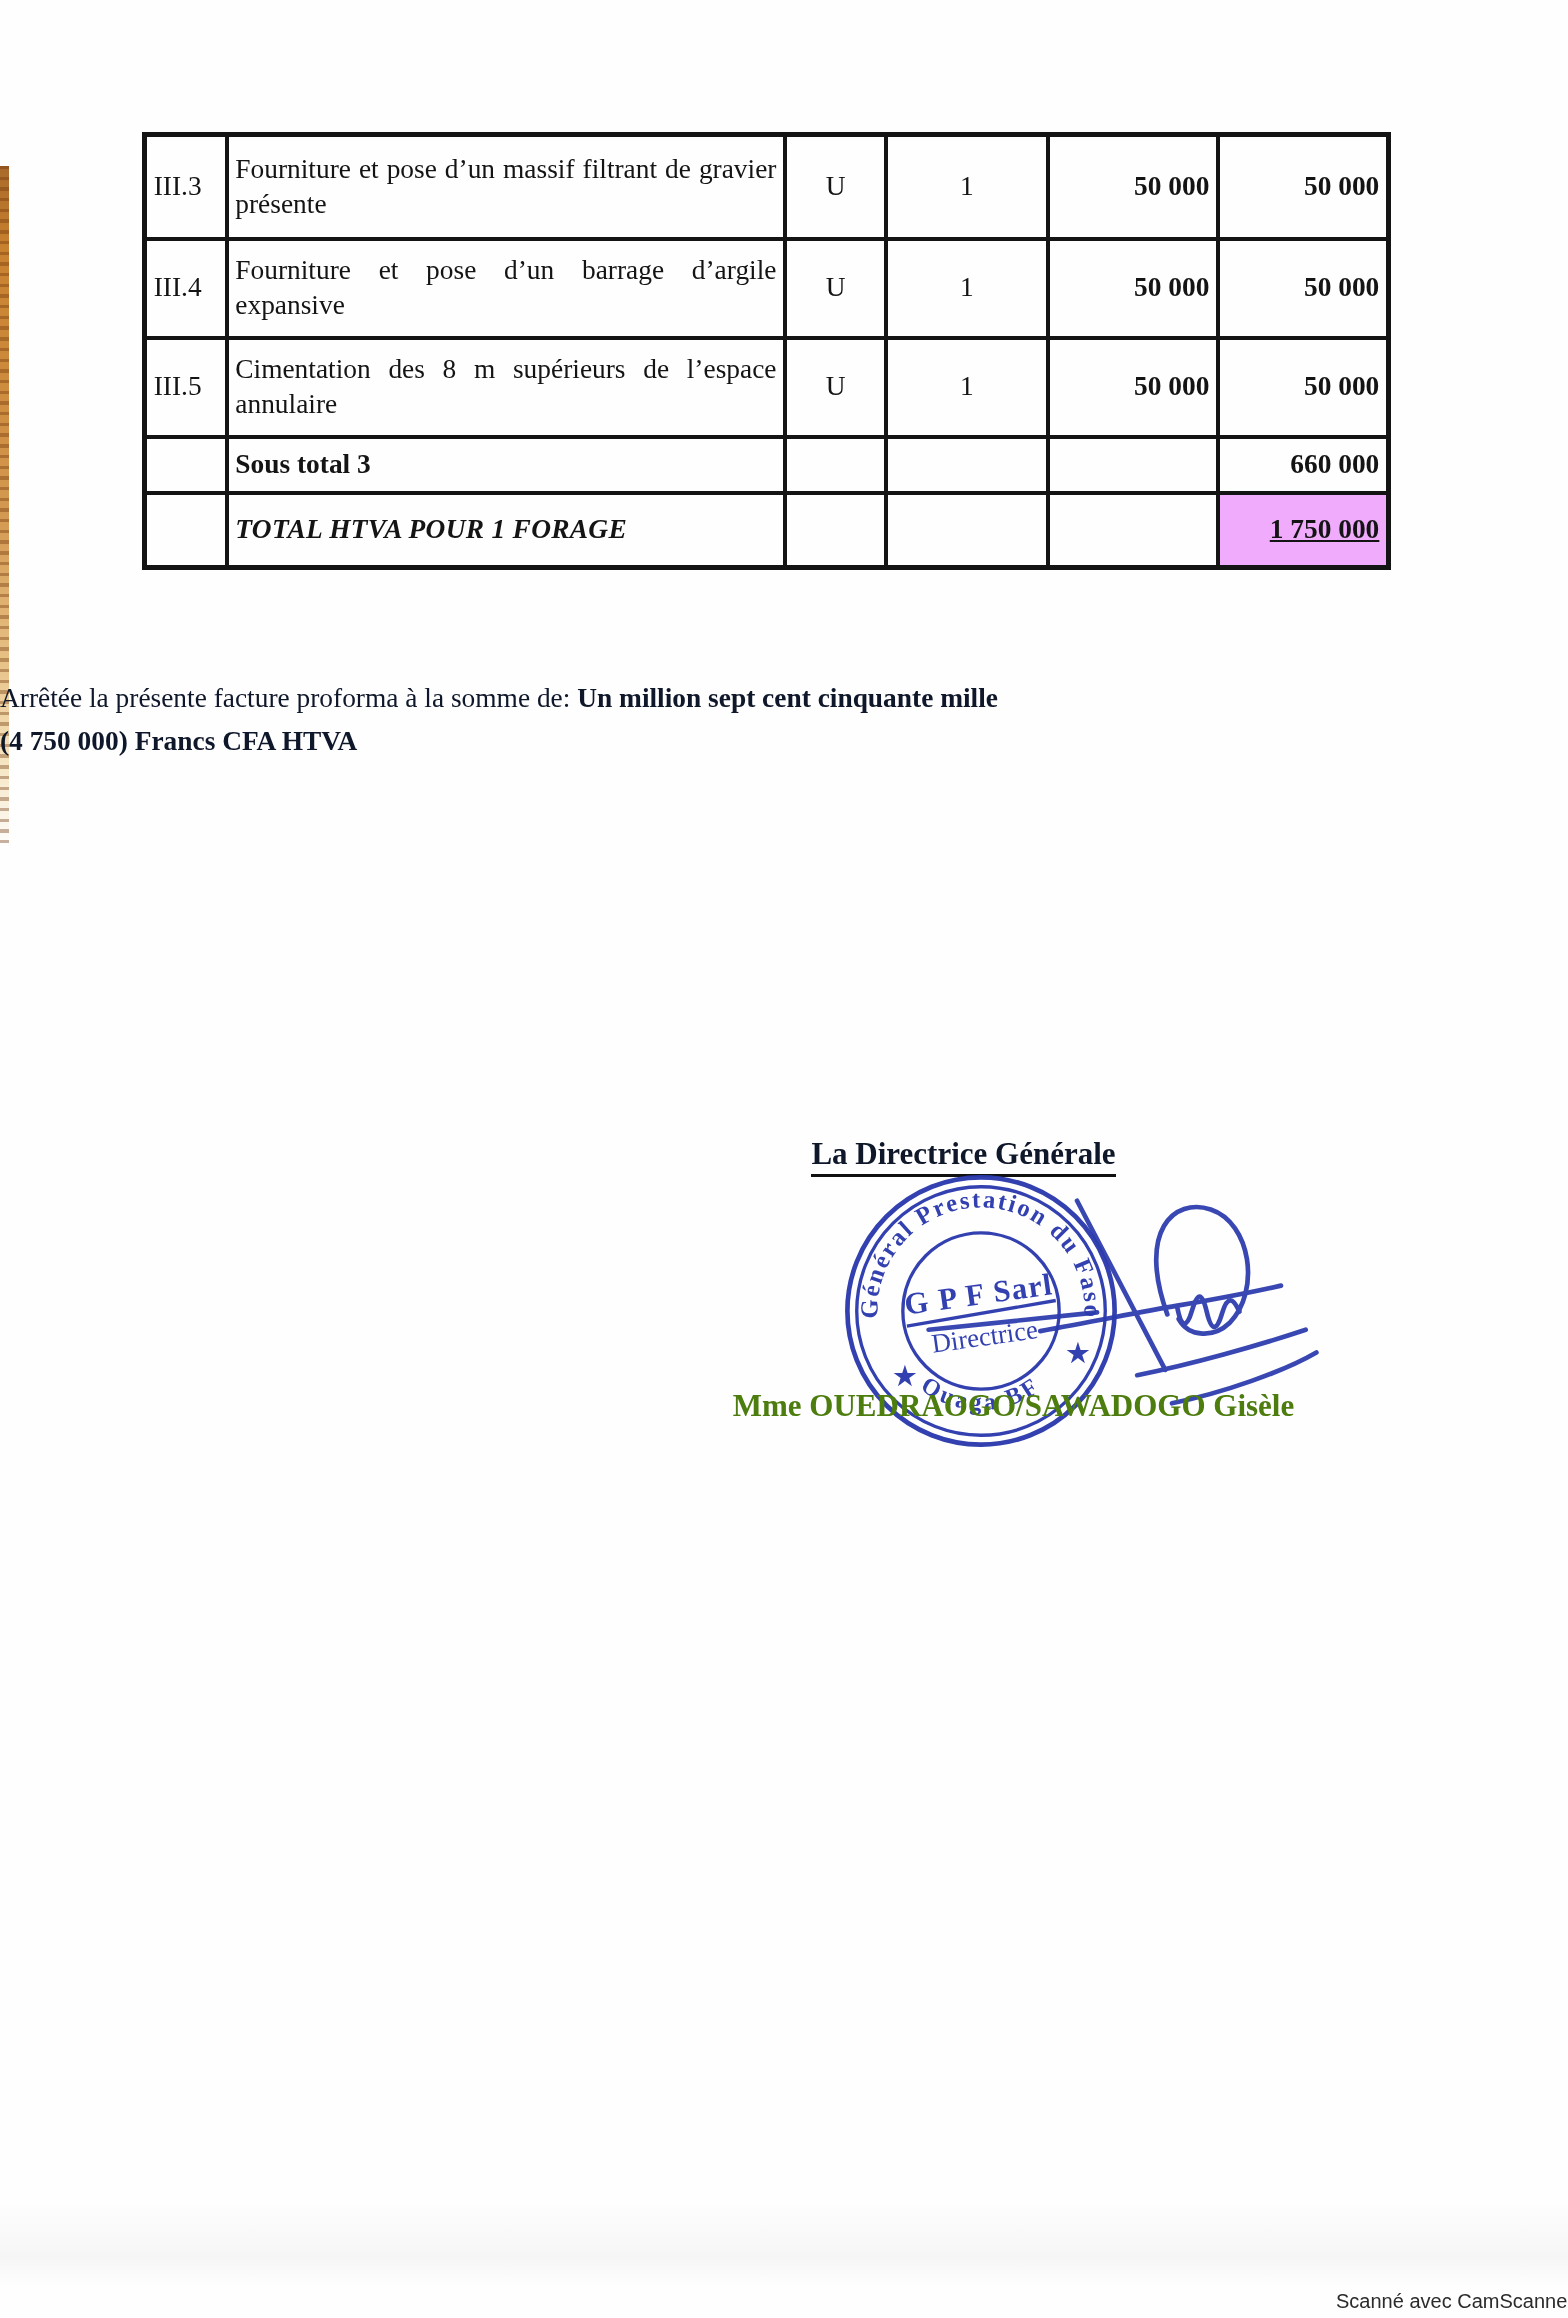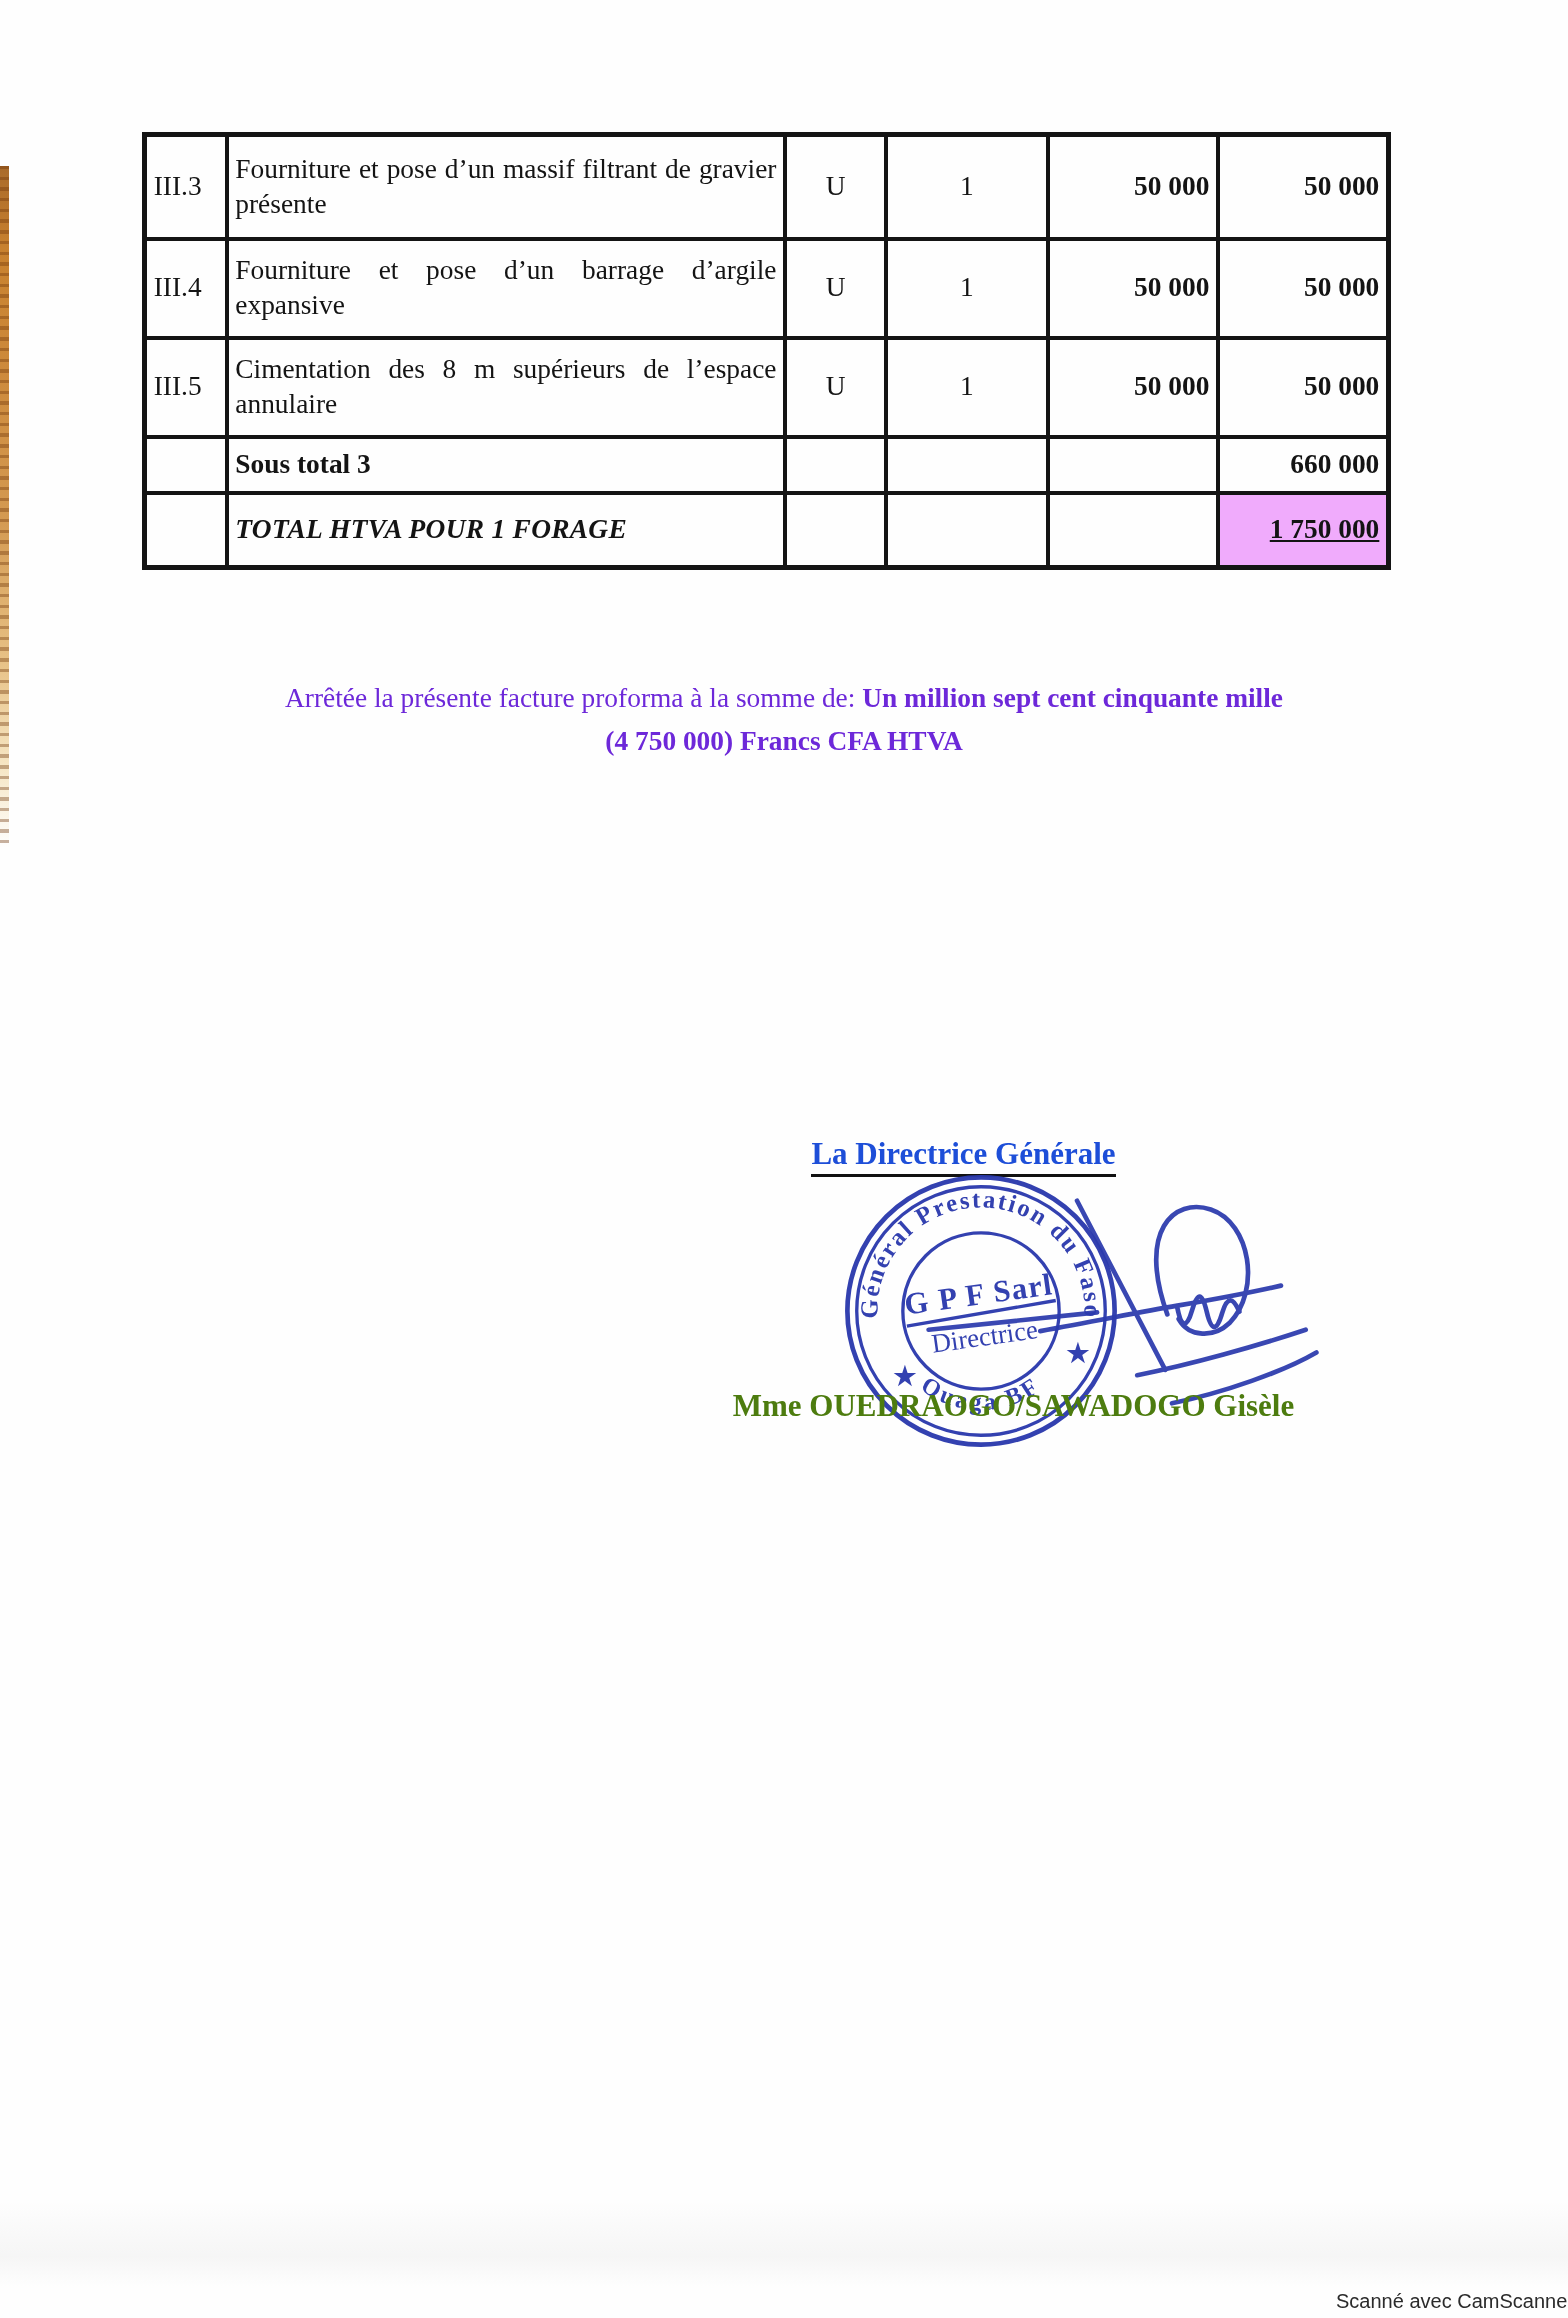--- a/index.html
+++ b/index.html
@@ -40,27 +40,27 @@
   td.c-desc{text-align:justify;text-align-last:left;padding:5.4px 8px 5.4px 6.7px;}
   td.c-unit,td.c-qty{text-align:center;font-size:28px;}
   td.c-price,td.c-amount{text-align:right;padding-right:16px;font-weight:bold;font-size:27.4px;}
   tr.sum-row td{font-weight:bold;}
   td.c-label{font-weight:bold;font-size:29px;padding-left:8px;text-align:left;}
   td.c-label-total{font-weight:bold;font-size:30px;padding-left:8px;text-align:left;letter-spacing:0.3px;font-style:italic;}
   td.grand-total{background:#f0abfc;font-size:29px;text-decoration:underline;}
   
   .statement{
     position:absolute;left:0;top:677px;width:1568px;
-    text-align:center;font-size:27.4px;line-height:43px;color:#6d28d9;
+    font-size:27.4px;line-height:43px;color:#0f172a;
   }
   .statement b{font-weight:bold;}
   
   .sig-title{
     position:absolute;left:736px;top:1136px;width:455px;
-    text-align:center;font-size:31px;font-weight:bold;color:#1d4ed8;
+    text-align:center;font-size:31px;font-weight:bold;color:#0f172a;
   }
   .sig-title span{
     display:inline-block;border-bottom:3.3px solid #111;padding-bottom:2px;
   }
   .stamp-svg{position:absolute;left:824px;top:1154px;width:314px;height:314px;z-index:2;opacity:.96;}
   .sign-svg{position:absolute;left:903px;top:1184px;width:435px;height:234px;z-index:3;}
   .sig-name{
     position:absolute;left:709px;top:1388px;width:609px;z-index:4;
     text-align:center;font-size:31px;font-weight:bold;color:#4d7c0f;
   }

